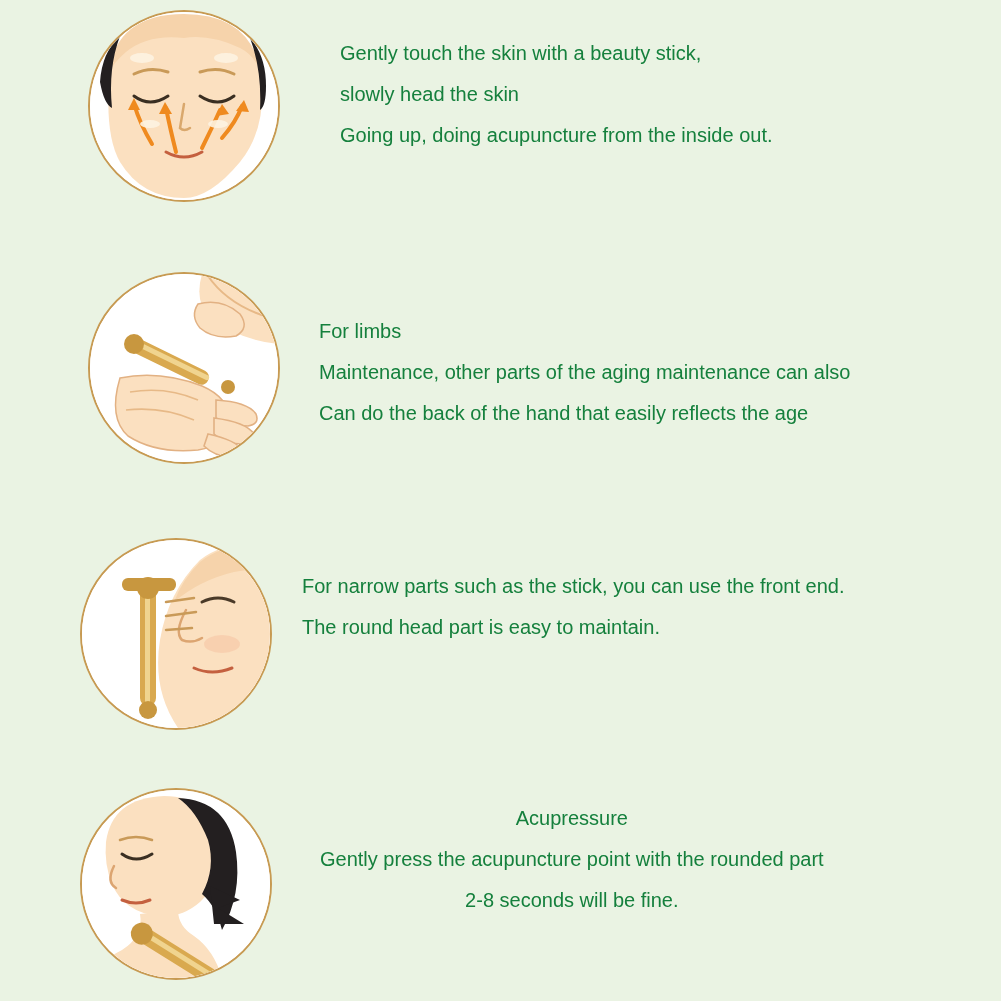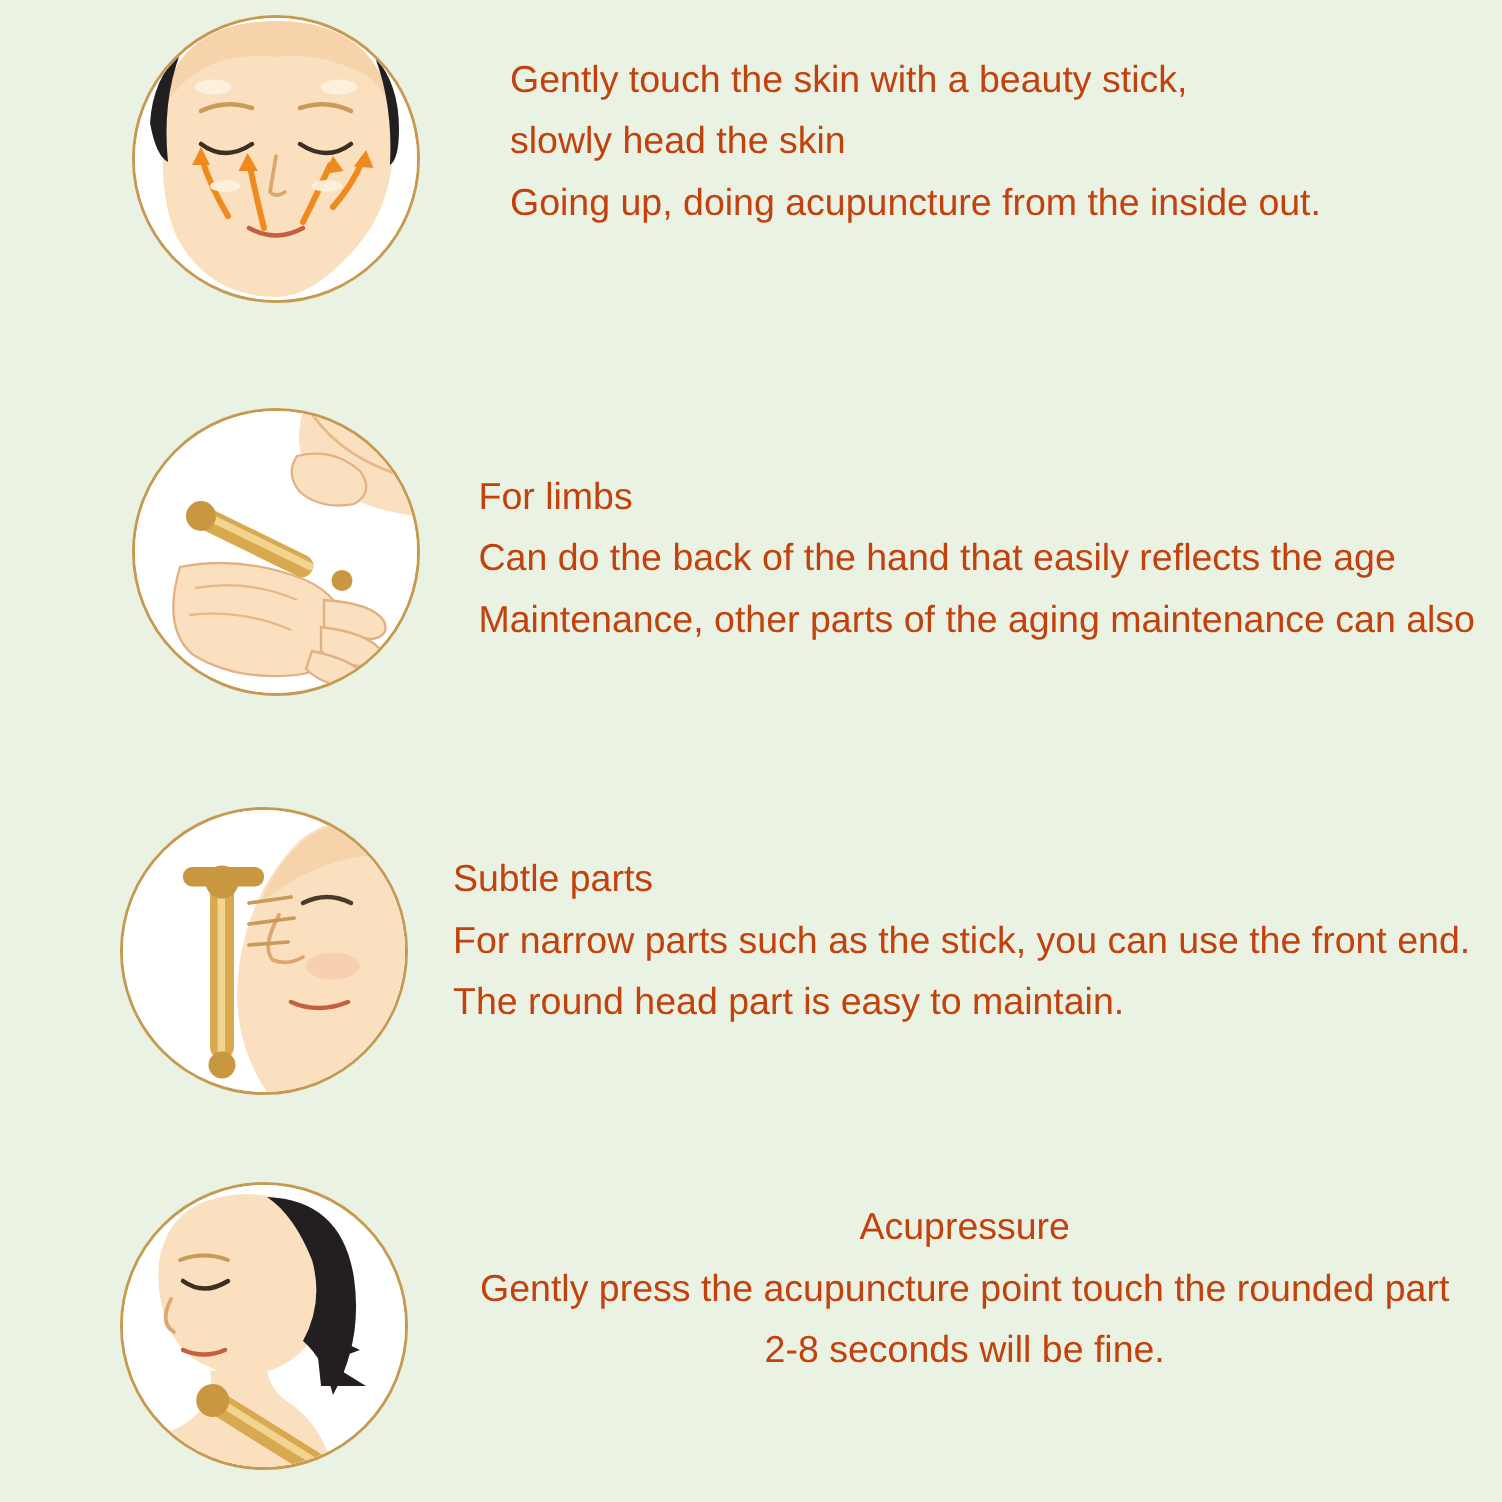--- a/index.html
+++ b/index.html
@@ -28,22 +28,22 @@
     position: relative;
     border-radius: 50%;
     overflow: hidden;
     flex: 0 0 auto;
     background: #ffffff;
     border: 2px solid #c79a52;
     box-sizing: border-box;
   }
   .thumb svg { display: block; }
   .textblock {
-    color: #c2410c;
-    font-size: 25px;
+    color: #15803d;
+    font-size: 20px;
     line-height: 41px;
     white-space: nowrap;
   }
   .textblock .line { display: block; }
 
   
   #row-1 { left: 88px;  top: 10px; }
   #row-2 { left: 88px;  top: 272px; }
   #row-3 { left: 80px;  top: 538px; }
   #row-4 { left: 80px;  top: 788px; }
@@ -136,22 +136,22 @@
           <path d="M126 126 Q158 128 166 140 Q170 150 158 152 Q138 152 126 144 Z"></path>
           <path d="M124 144 Q156 148 164 160 Q166 170 154 170 Q134 170 124 160 Z"></path>
           <path d="M118 160 Q146 166 152 176 Q152 184 142 184 Q124 182 114 172 Z"></path>
         </g>
         <path d="M40 118 Q76 112 108 126" stroke="#e7b987" stroke-width="1.6" fill="none"></path>
         <path d="M36 136 Q72 132 104 146" stroke="#e7b987" stroke-width="1.6" fill="none"></path>
       </svg>
     </div>
     <div class="textblock">
       <span class="line">For limbs</span>
+      <span class="line">Maintenance, other parts of the aging maintenance can also</span>
       <span class="line">Can do the back of the hand that easily reflects the age</span>
-      <span class="line">Maintenance, other parts of the aging maintenance can also</span>
     </div>
   </div>
 
   <div class="row" id="row-3">
     <div class="thumb">
       <svg width="188" height="188" viewBox="0 0 188 188">
         <rect x="0" y="0" width="188" height="188" fill="#ffffff"></rect>
 
         <path d="M188 0 L188 188 L96 188 Q70 150 78 100 Q86 52 118 20 Q140 2 188 0 Z" fill="#fbe0c0"></path>
 
@@ -174,21 +174,20 @@
         </g>
 
         <g stroke="#c99a58" stroke-width="2.5" fill="none" stroke-linecap="round">
           <path d="M84 62 L112 58"></path>
           <path d="M84 76 L114 72"></path>
           <path d="M84 90 L110 88"></path>
         </g>
       </svg>
     </div>
     <div class="textblock">
-      <span class="line">Subtle parts</span>
       <span class="line">For narrow parts such as the stick, you can use the front end.</span>
       <span class="line">The round head part is easy to maintain.</span>
     </div>
   </div>
 
   <div class="row" id="row-4">
     <div class="thumb">
       <svg width="188" height="188" viewBox="0 0 188 188">
         <rect x="0" y="0" width="188" height="188" fill="#ffffff"></rect>
 
@@ -209,18 +208,18 @@
         <g transform="rotate(32 70 150)">
           <rect x="58" y="142" width="104" height="16" rx="8" fill="#d9a94f"></rect>
           <rect x="58" y="146" width="104" height="5" rx="2.5" fill="#f0d48f"></rect>
           <circle cx="58" cy="150" r="11" fill="#c8973f"></circle>
           <circle cx="164" cy="150" r="8" fill="#c8973f"></circle>
         </g>
       </svg>
     </div>
     <div class="textblock">
       <span class="line">Acupressure</span>
-      <span class="line">Gently press the acupuncture point touch the rounded part</span>
+      <span class="line">Gently press the acupuncture point with the rounded part</span>
       <span class="line">2-8 seconds will be fine.</span>
     </div>
   </div>
 
 </div>
 
 </body></html>

